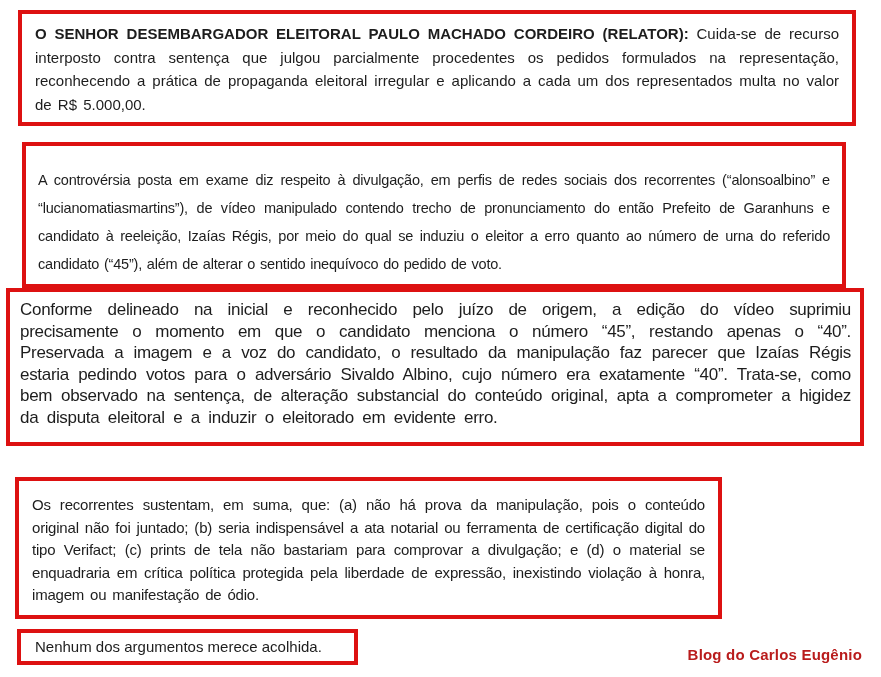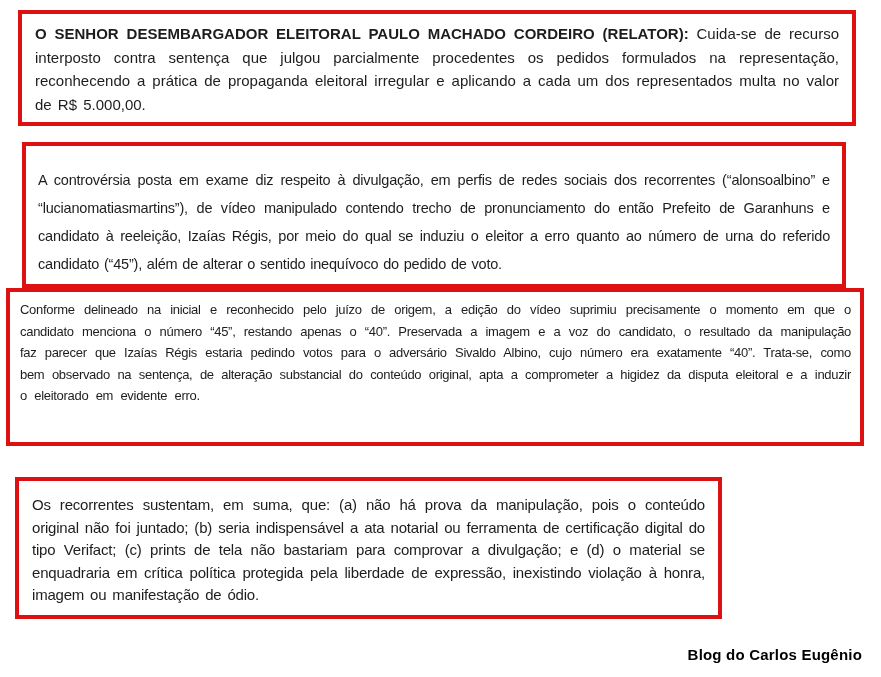--- a/index.html
+++ b/index.html
@@ -40,41 +40,41 @@
   .b2 {
     left: 22px; top: 142px; width: 824px; min-height: 118px;
     padding: 20px 12px 6px 12px;
   }
   .b2 p { font-size: 14.5px; line-height: 28px; word-spacing: 1px; letter-spacing: -0.2px; }
   
   .b3 {
     left: 6px; top: 288px; width: 858px; min-height: 158px;
     padding: 7px 9px 6px 10px;
   }
-  .b3 p { font-size: 13px; line-height: 21.5px; word-spacing: 4px; letter-spacing: -0.3px; }
+  .b3 p { font-size: 17px; line-height: 21.5px; word-spacing: 4px; letter-spacing: -0.3px; }
   
   .b4 {
     left: 15px; top: 477px; width: 707px; min-height: 116px;
     padding: 13px 13px 8px 13px;
   }
   .b4 p { font-size: 15px; line-height: 22.5px; word-spacing: 2px; letter-spacing: -0.2px; }
   
   .b5 {
     left: 17px; top: 629px; width: 341px; min-height: 36px;
     padding: 4px 8px 4px 14px;
   }
   .b5 p { font-size: 15px; line-height: 20px; text-align: left; }
   
   .footer-credit {
     position: absolute;
     right: 19px;
     top: 646px;
     font-size: 15px;
     font-weight: bold;
-    color: #000000;
+    color: #b91c1c;
     letter-spacing: 0.2px;
     white-space: nowrap;
   }
 </style>
 </head>
 <body>
 
 <div id="page">
 
   <div class="hbox b1">
@@ -86,16 +86,19 @@
   </div>
 
   <div class="hbox b3">
     <p>Conforme delineado na inicial e reconhecido pelo juízo de origem, a edição do vídeo suprimiu precisamente o momento em que o candidato menciona o número “45”, restando apenas o “40”. Preservada a imagem e a voz do candidato, o resultado da manipulação faz parecer que Izaías Régis estaria pedindo votos para o adversário Sivaldo Albino, cujo número era exatamente “40”. Trata-se, como bem observado na sentença, de alteração substancial do conteúdo original, apta a comprometer a higidez da disputa eleitoral e a induzir o eleitorado em evidente erro.</p>
   </div>
 
   <div class="hbox b4">
     <p>Os recorrentes sustentam, em suma, que: (a) não há prova da manipulação, pois o conteúdo original não foi juntado; (b) seria indispensável a ata notarial ou ferramenta de certificação digital do tipo Verifact; (c) prints de tela não bastariam para comprovar a divulgação; e (d) o material se enquadraria em crítica política protegida pela liberdade de expressão, inexistindo violação à honra, imagem ou manifestação de ódio.</p>
   </div>
 
+  <div class="hbox b5">
+    <p>Nenhum dos argumentos merece acolhida.</p>
+  </div>
 
   <div class="footer-credit">Blog do Carlos Eugênio</div>
 
 </div>
 
 </body></html>

